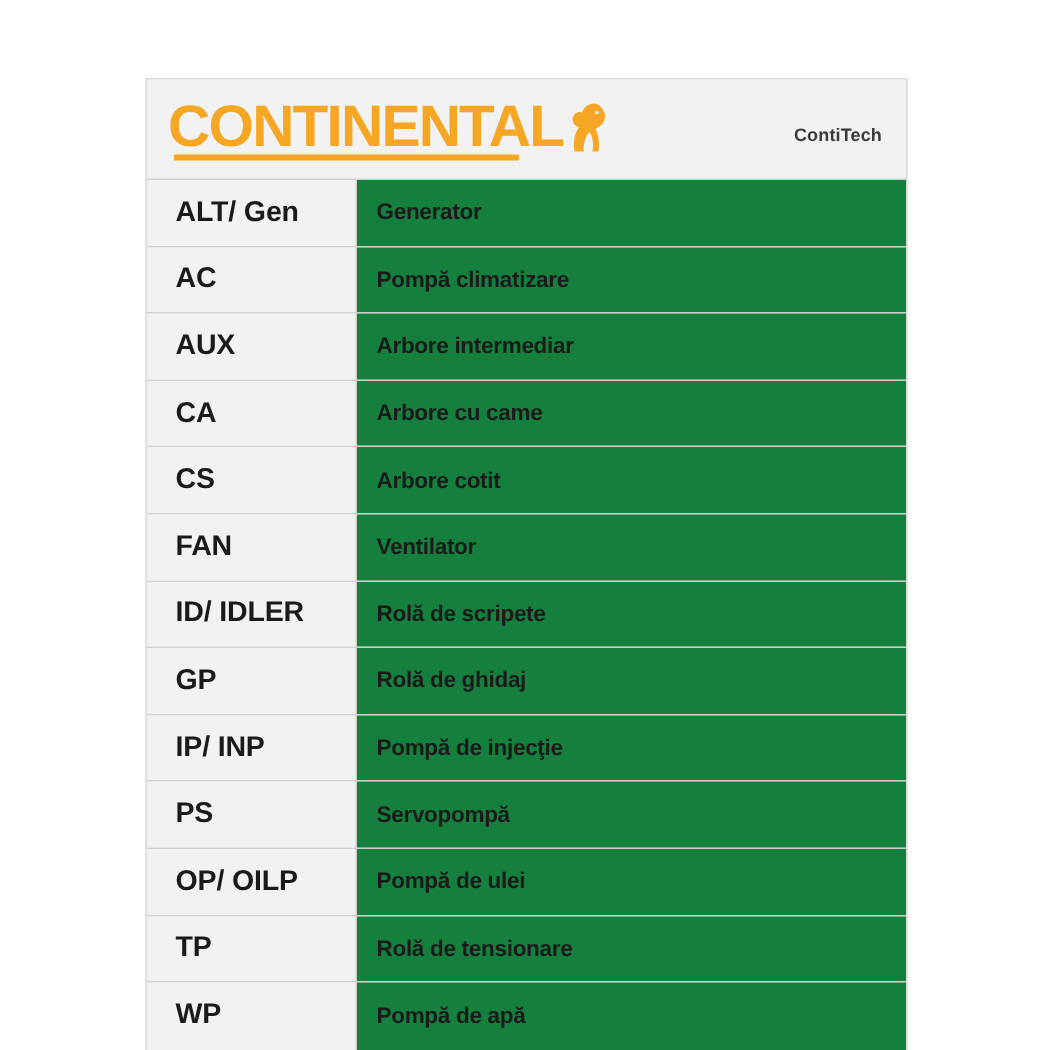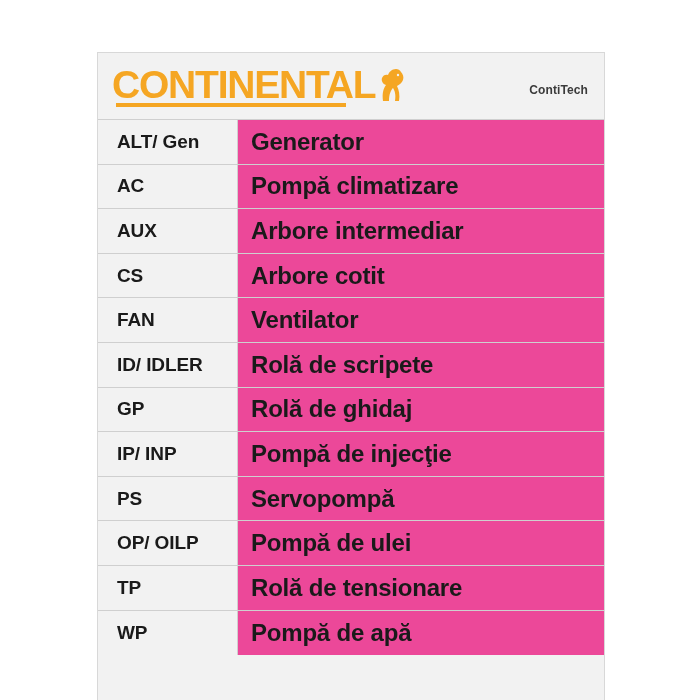--- a/index.html
+++ b/index.html
@@ -116,24 +116,24 @@
     border-right: 1px solid #cfcfcf;
     letter-spacing: -0.1px;
   }
 
   .cell-desc {
     flex: 1;
     box-sizing: border-box;
     padding-left: 13px;
     display: flex;
     align-items: center;
-    font-size: 24px;
+    font-size: 15px;
     font-weight: bold;
     color: #1a1a1a;
-    background: #ec4899;
+    background: #15803d;
     letter-spacing: -0.2px;
   }
 </style>
 </head>
 <body>
 
 <div id="page">
   <div class="sheet">
 
     <div class="header">
@@ -157,20 +157,24 @@
       </div>
       <div class="row">
         <div class="cell-code">AC</div>
         <div class="cell-desc">Pompă climatizare</div>
       </div>
       <div class="row">
         <div class="cell-code">AUX</div>
         <div class="cell-desc">Arbore intermediar</div>
       </div>
       <div class="row">
+        <div class="cell-code">CA</div>
+        <div class="cell-desc">Arbore cu came</div>
+      </div>
+      <div class="row">
         <div class="cell-code">CS</div>
         <div class="cell-desc">Arbore cotit</div>
       </div>
       <div class="row">
         <div class="cell-code">FAN</div>
         <div class="cell-desc">Ventilator</div>
       </div>
       <div class="row">
         <div class="cell-code">ID/ IDLER</div>
         <div class="cell-desc">Rolă de scripete</div>

